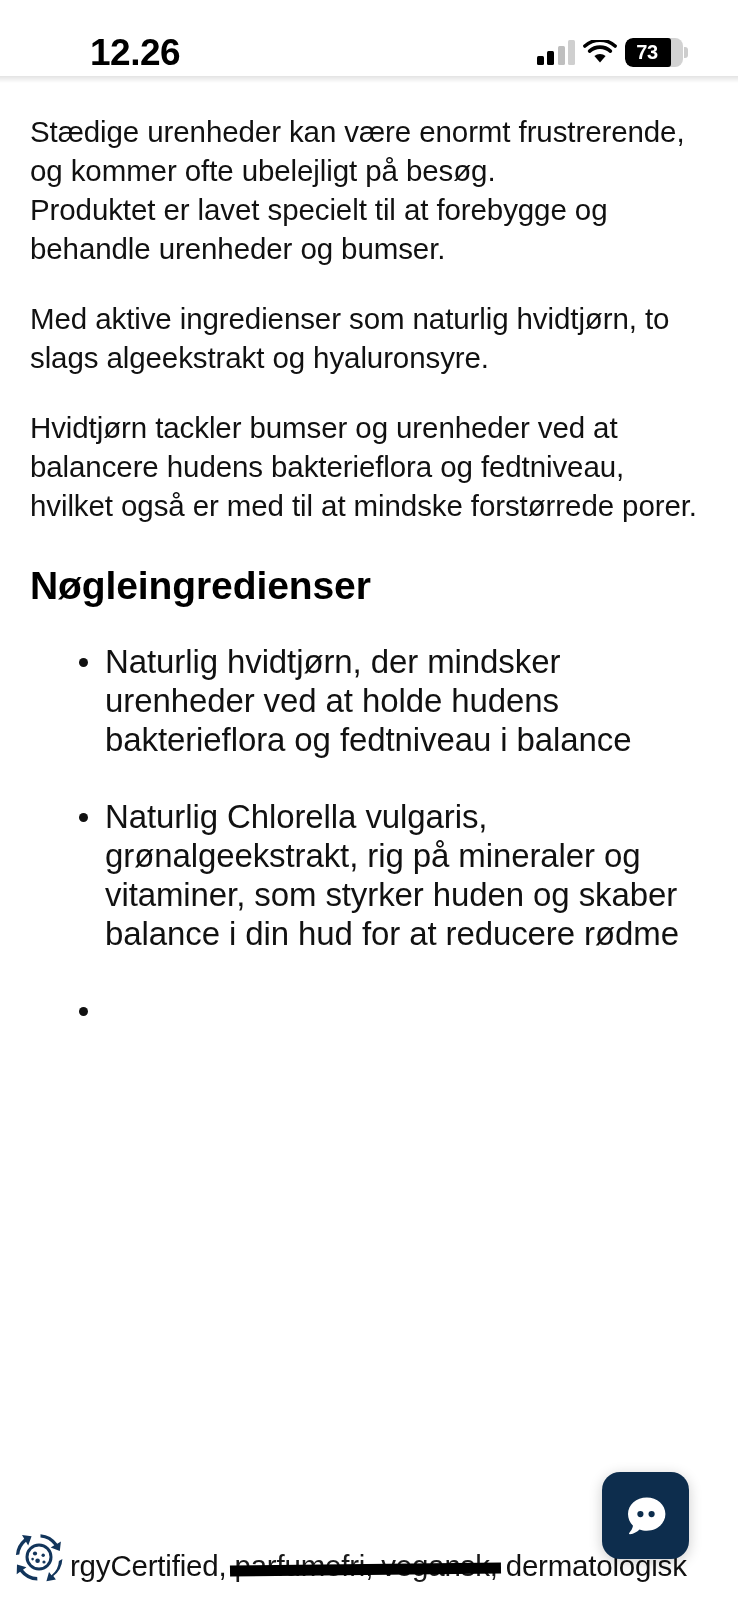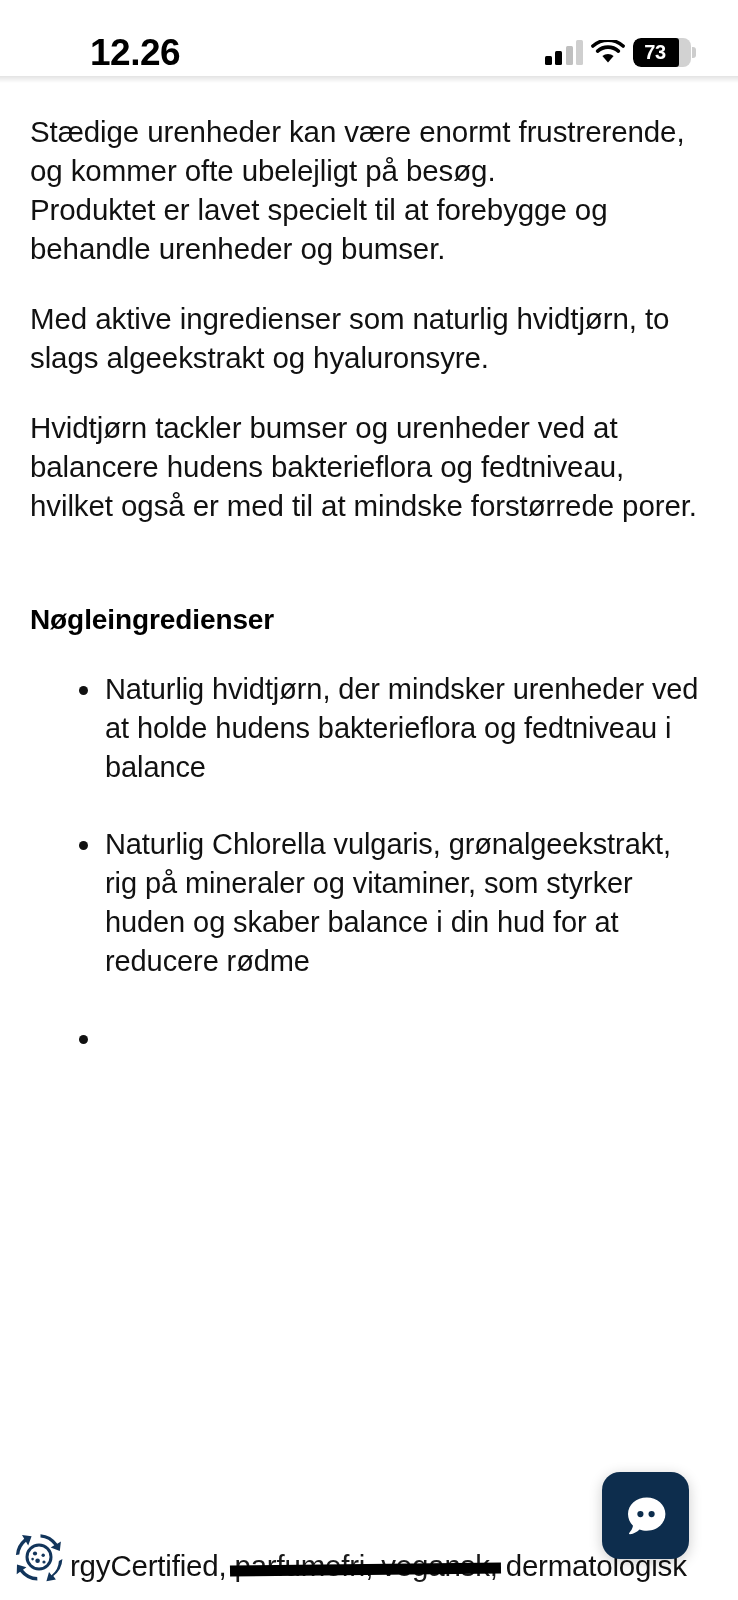--- a/index.html
+++ b/index.html
@@ -25,21 +25,21 @@
   #statusbar:after {
     content:""; position:absolute; left:0; right:0; bottom:-7px; height:7px;
     background:linear-gradient(to bottom, rgba(0,0,0,0.11), rgba(0,0,0,0));
   }
   #clock {
     position:absolute; left:90px; top:34px;
     font-size:37px; font-weight:700; letter-spacing:-0.5px;
     color:#000000; line-height:1;
   }
   #status-icons {
-    position:absolute; right:47px; top:38px;
+    position:absolute; right:55px; top:38px;
     display:flex; align-items:center; gap:8px;
   }
   
   .signal { display:flex; align-items:flex-end; gap:3.5px; height:25px; }
   .signal i { display:block; width:7px; border-radius:1.5px; background:#000; }
   .signal i:nth-child(1){ height:9px; }
   .signal i:nth-child(2){ height:14px; }
   .signal i:nth-child(3){ height:19px; background:#bfbfbf; }
   .signal i:nth-child(4){ height:25px; background:#cfcfcf; }
   
@@ -74,33 +74,33 @@
   .para {
     font-size:29.5px;
     line-height:39px;
     color:#111111;
     letter-spacing:-0.1px;
   }
   .para + .para { margin-top:31px; }
   .gap-small { margin-top:0 !important; }
 
   h2.section-title {
-    font-size:28px; font-weight:700; color:#000000;
-    margin-top:79px; letter-spacing:-0.1px;
+    font-size:39px; font-weight:700; color:#000000;
+    margin-top:39px; letter-spacing:-0.1px;
   }
 
   ul.ingredients {
     margin-top:34px;
     list-style:none;
     padding-left:0;
   }
   ul.ingredients li {
     position:relative;
     padding-left:75px;
-    font-size:29px;
+    font-size:33px;
     line-height:39px;
     color:#111111;
     letter-spacing:-0.1px;
     margin-bottom:38px;
   }
   ul.ingredients li .bullet {
     position:absolute; left:49px; top:16px;
     width:9px; height:9px; border-radius:50%;
     background:#111111;
   }

